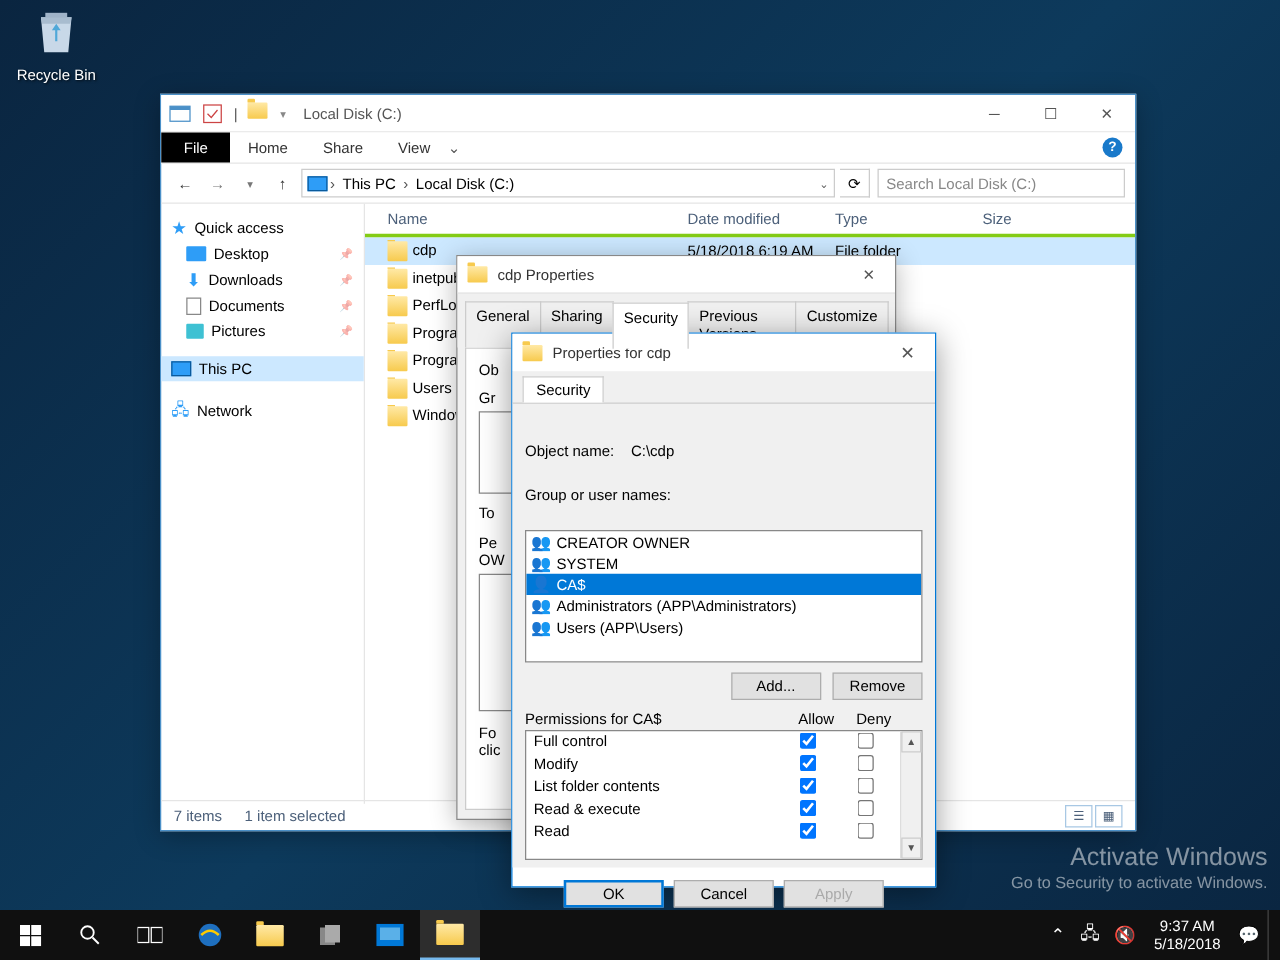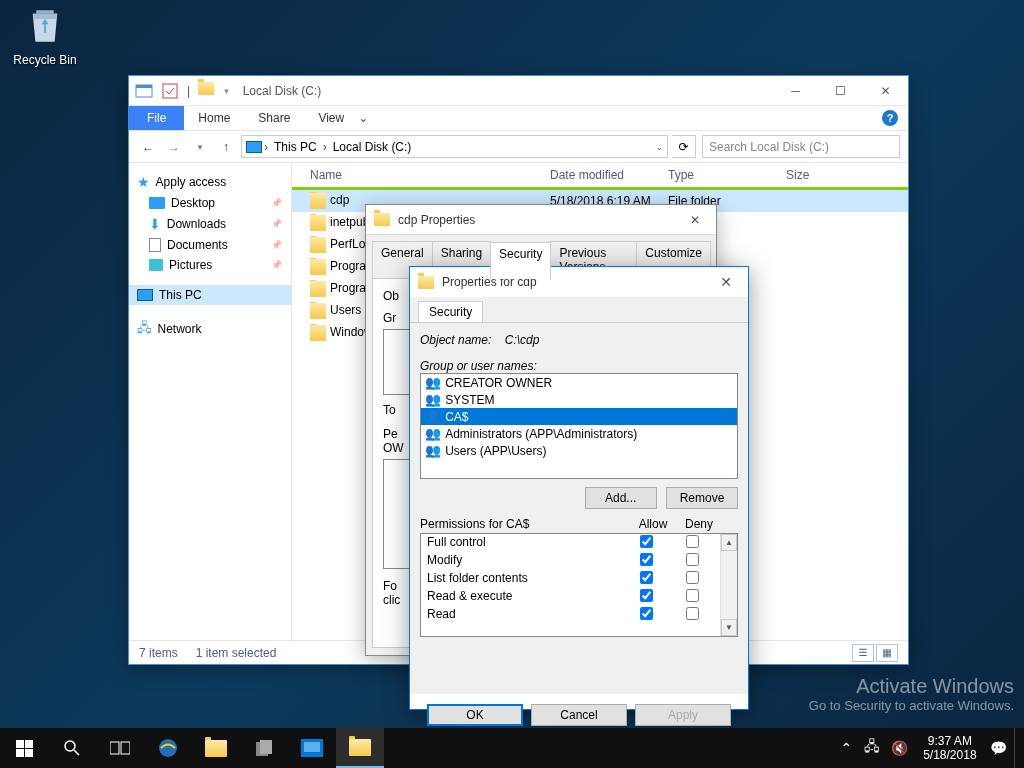--- a/index.html
+++ b/index.html
@@ -13,21 +13,21 @@
 
 .explorer { position: absolute; top: 75px; left: 128px; width: 781px; height: 590px; background: #fff; border: 1px solid #4a90c8; box-shadow: 0 4px 20px rgba(0,0,0,.3); }
 .titlebar { height: 30px; background: #fff; display: flex; align-items: center; padding: 0 0 0 6px; border-bottom: 1px solid #e5e5e5; }
 .titlebar .qat { display: flex; align-items: center; gap: 8px; }
 .titlebar .qat-icon { width: 18px; height: 18px; display: inline-block; }
 .titlebar .title-text { margin-left: 14px; color: #555; font-size: 12px; }
 .titlebar .win-controls { margin-left: auto; display: flex; }
 .titlebar .win-controls div { width: 45px; height: 30px; display: flex; align-items: center; justify-content: center; color: #555; }
 
 .ribbon { height: 25px; background: #fff; display: flex; align-items: center; border-bottom: 1px solid #e5e5e5; }
-.ribbon .file-tab { background: #3b82f6; color: #fff; padding: 9px 18px; height: 100%; display: flex; align-items: center; }
+.ribbon .file-tab { background: #000000; color: #fff; padding: 9px 18px; height: 100%; display: flex; align-items: center; }
 .ribbon .tab { padding: 5px 14px; color: #333; height: 100%; display: flex; align-items: center; }
 .ribbon .help { margin-left: auto; margin-right: 10px; width: 16px; height: 16px; border-radius: 50%; background: #1979ca; color: #fff; display: flex; align-items: center; justify-content: center; font-size: 11px; font-weight: bold; }
 .ribbon .expand { margin-right: 8px; color: #555; }
 
 .nav-bar { height: 32px; display: flex; align-items: center; padding: 4px 8px; gap: 4px; border-bottom: 1px solid #e5e5e5; }
 .nav-bar .nav-btn { width: 22px; height: 22px; display: flex; align-items: center; justify-content: center; color: #777; }
 .nav-bar .nav-btn.enabled { color: #333; }
 .nav-bar .addr { flex: 1; border: 1px solid #ccc; height: 23px; display: flex; align-items: center; padding: 0 4px; gap: 2px; }
 .nav-bar .addr .crumb { padding: 2px 4px; }
 .nav-bar .addr .sep { color: #555; }
@@ -69,37 +69,37 @@
 .props-dialog .panel { margin: 0 6px 6px; background: #fff; border: 1px solid #ccc; height: 370px; padding: 10px; }
 
 
 .perm-dialog { position: absolute; top: 266px; left: 409px; width: 340px; height: 444px; background: #fff; border: 1px solid #0078d7; box-shadow: 0 4px 24px rgba(0,0,0,.4); }
 .perm-dialog .dtitle { height: 30px; display: flex; align-items: center; padding: 0 8px; background: #fff; }
 .perm-dialog .dtitle .t { margin-left: 8px; color: #333; }
 .perm-dialog .dtitle .close { margin-left: auto; color: #555; padding: 4px 8px; font-size: 14px; }
 .perm-dialog .tabs { display: flex; padding: 4px 8px 0; background: #f0f0f0; }
 .perm-dialog .tabs .tab { padding: 3px 10px; border: 1px solid #ccc; background: #fff; border-bottom: none; }
 .perm-dialog .panel { background: #f0f0f0; border-top: 1px solid #ccc; padding: 10px; height: 372px; }
-.perm-dialog .panel .lbl { margin: 0 0; font-style: italic; }
+.perm-dialog .panel .lbl { margin: 21px 0; }
 .perm-dialog .list { background: #fff; border: 1px solid #888; height: 106px; overflow: hidden; }
 .perm-dialog .list .row { padding: 1px 4px; display: flex; align-items: center; gap: 4px; }
 .perm-dialog .list .row.selected { background: #0078d7; color: #fff; }
 .perm-dialog .btns { text-align: right; margin: 8px 0; }
 .perm-dialog .btns button { width: 72px; height: 22px; margin-left: 6px; background: #e1e1e1; border: 1px solid #adadad; }
 .perm-dialog .perm-table { background: #fff; border: 1px solid #888; height: 104px; display: flex; }
 .perm-dialog .perm-table .rows { flex: 1; }
 .perm-dialog .perm-table .row { display: flex; padding: 1px 6px; }
 .perm-dialog .perm-table .c1 { flex: 1; }
 .perm-dialog .perm-table .c2 { width: 48px; text-align: center; }
 .perm-dialog .perm-table .c3 { width: 44px; text-align: center; }
 .perm-dialog .perm-table input[type=checkbox] { width: 13px; height: 13px; }
 .perm-dialog .scroll { width: 17px; background: #f0f0f0; border-left: 1px solid #ddd; display: flex; flex-direction: column; }
 .perm-dialog .scroll .sbtn { height: 17px; background: #f0f0f0; border: 1px solid #ccc; display: flex; align-items: center; justify-content: center; font-size: 8px; color: #555; }
 .perm-dialog .footer { display: flex; justify-content: center; gap: 8px; padding: 10px 0; border-top: 0px solid #ddd; }
-.perm-dialog .footer button { width: 96px; height: 22px; background: #e1e1e1; border: 1px solid #adadad; }
+.perm-dialog .footer button { width: 80px; height: 22px; background: #e1e1e1; border: 1px solid #adadad; }
 .perm-dialog .footer button.primary { border: 2px solid #0078d7; background: #e1e1e1; }
 .perm-dialog .footer button:disabled { color: #aaa; }
 
 
 .watermark { position: absolute; right: 10px; bottom: 55px; text-align: right; color: rgba(255,255,255,.5); }
 .watermark .l1 { font-size: 20px; }
 .watermark .l2 { font-size: 13px; }
 
 
 .taskbar { position: absolute; bottom: 0; left: 0; right: 0; height: 40px; background: #101010; display: flex; align-items: center; color: #fff; }
@@ -181,21 +181,21 @@
       <span style="margin-left:auto;color:#555;font-size:9px">⌄</span>
     </div>
     <div class="refresh">⟳</div>
     <div class="search">Search Local Disk (C:)</div>
   </div>
 
   <div class="content">
     <div class="nav-pane">
       <div class="item quick">
           <span class="ico-star">★</span>
-          <span>Apply access</span>
+          <span>Quick access</span>
         </div>
       <div class="item pinned">
           <span class="ico-desk"></span>
           <span>Desktop</span>
         </div>
       <div class="item pinned">
           <span class="ico-down">⬇</span>
           <span>Downloads</span>
         </div>
       <div class="item pinned">

